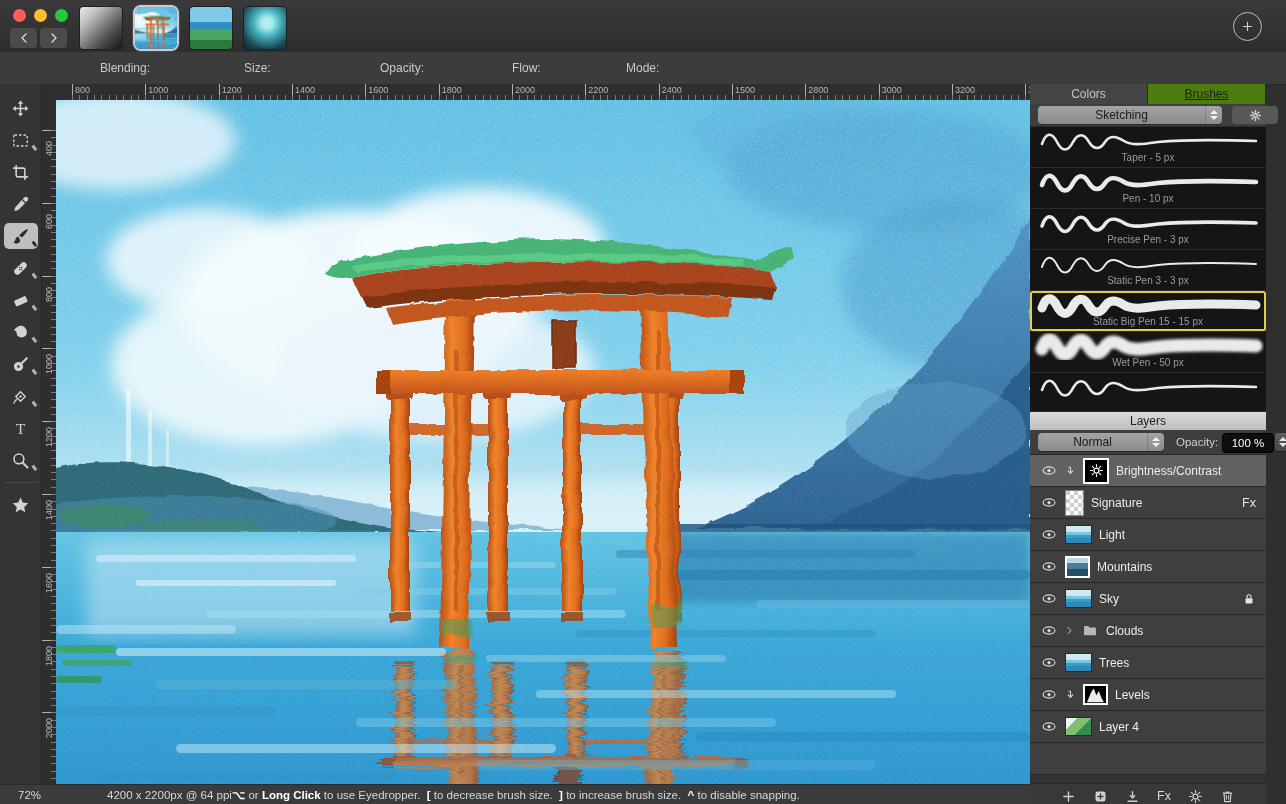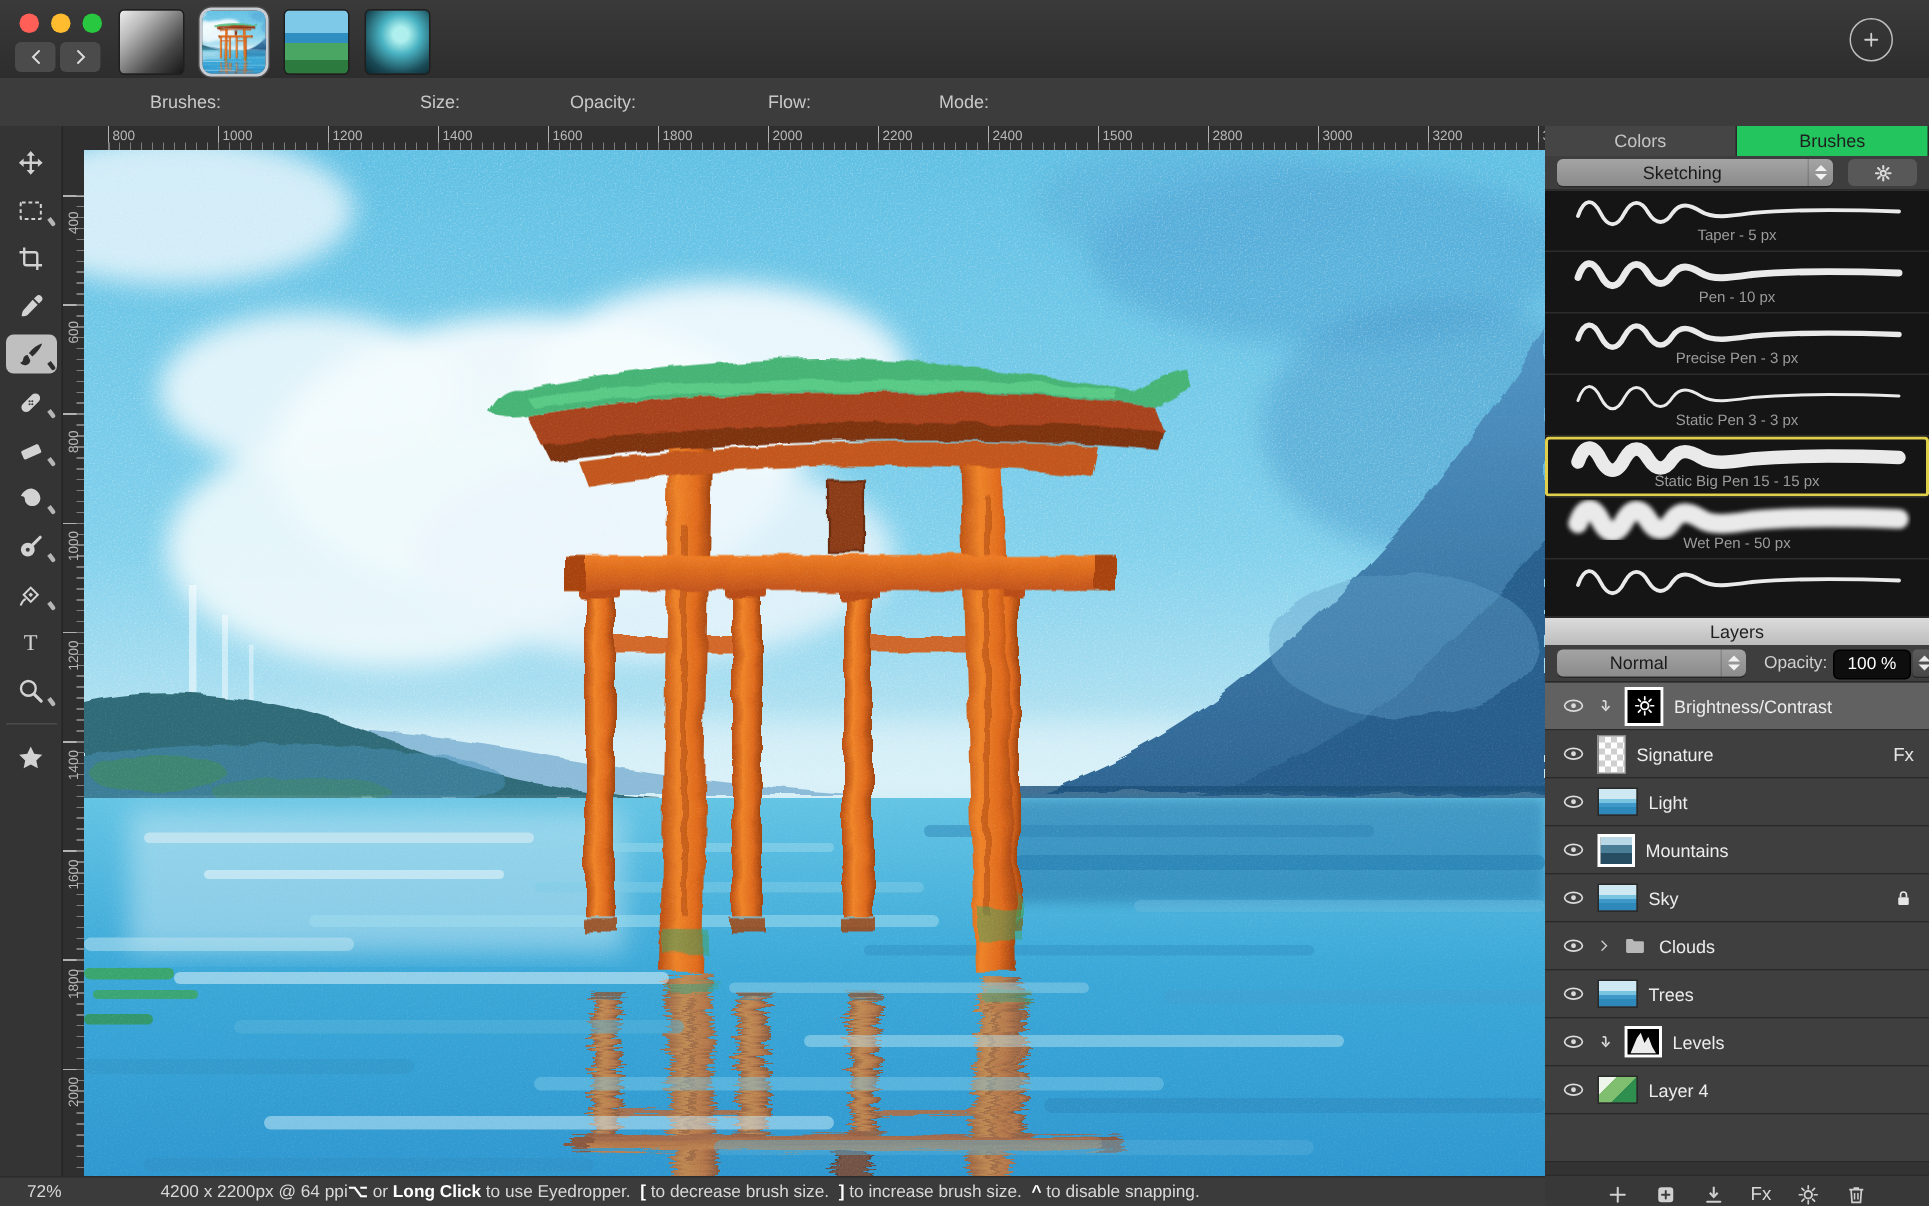--- a/index.html
+++ b/index.html
@@ -68,24 +68,24 @@
   .vruler{position:absolute;left:42px;top:100px;width:14px;height:684px;background:#2f2f2f;border-right:1px solid #1d1d1d;overflow:hidden;}
   .vruler .ticks{position:absolute;inset:0;
     background-image:repeating-linear-gradient(180deg,#7d7d7d 0 1px,transparent 1px 7.28px),
                      repeating-linear-gradient(180deg,#b2b2b2 0 1px,transparent 1px 72.8px);
     background-size:5px 100%,14px 100%;background-position:100% 30px,0 30px;background-repeat:no-repeat,no-repeat;}
   .vruler span{position:absolute;left:2px;font-size:9px;color:#b8b8b8;transform:rotate(-90deg);transform-origin:0 0;white-space:nowrap;}
   
   .canvaswrap{position:absolute;left:56px;top:100px;width:974px;height:684px;overflow:hidden;background:#46aed8;}
   .canvaswrap svg{width:100%;height:100%}
   
-  .rpanel{position:absolute;left:1030px;top:84px;width:256px;height:720px;background:#3a3a3a;}
+  .rpanel{position:absolute;left:1030px;top:84px;width:236px;height:720px;background:#3a3a3a;}
   .ptabs{display:flex;height:20px;}
   .ptab{flex:1;font-size:12px;display:flex;align-items:center;justify-content:center;background:#454545;color:#c4c4c4;border-right:1px solid #2a2a2a;box-sizing:border-box;}
-  .ptab.active{background:#22c55e;color:#1f1f1f;}
+  .ptab.active{background:#4d7c0f;color:#1f1f1f;text-decoration:underline;}
   .catrow{position:relative;height:22px;background:#3e3e3e;border-bottom:1px solid #2a2a2a;}
   .catrow .dropdown{left:8px;top:2px;width:184px;height:18px;}
   .gearbtn{position:absolute;left:202px;top:2px;width:46px;height:18px;border-radius:4px;background:#585858;
     display:flex;align-items:center;justify-content:center;color:#dadada;}
   .gearbtn svg{width:13px;height:13px}
   .brushlist{height:284px;background:#151515;overflow:hidden;}
   .brush-row{position:relative;height:41px;box-sizing:border-box;border-bottom:1px solid #2c2c2c;
     display:flex;flex-direction:column;align-items:center;justify-content:flex-start;}
   .brush-row.sel{box-shadow:inset 0 0 0 2px #e0cf4a;border-radius:3px;}
   .bstroke{width:232px;height:27px;color:#eaeaea;margin-top:1px;}
@@ -281,26 +281,26 @@
       <svg>
           <use href="#ic-plus"></use>
         </svg>
     </div>
   </div>
 
   <div class="ctxbar">
     <div class="swatch" style="background: rgb(192, 90, 40);"></div>
     <div class="bdot"></div>
     <div class="bdot-lbl">35</div>
-    <span class="lbl" style="left:100px">Brushes:</span>
+    <span class="lbl" style="left:100px">Blending:</span>
     <div class="dropdown" style="left:138px;top:57px;width:110px">
       <span class="dd-val">Normal</span>
         <span class="dd-chevs"></span>
     </div>
-    <span class="lbl" style="left:280px">Size:</span>
+    <span class="lbl" style="left:244px">Size:</span>
     <div class="field" style="left:296px;top:57px;width:54px">35 px</div>
     <div class="stepper" style="left:356px;top:57px">
         <i class="up"></i>
         <i class="dn"></i>
       </div>
     <span class="lbl" style="left:380px">Opacity:</span>
     <div class="field" style="left:434px;top:57px;width:48px">100 %</div>
     <div class="stepper" style="left:487px;top:57px">
         <i class="up"></i>
         <i class="dn"></i>

